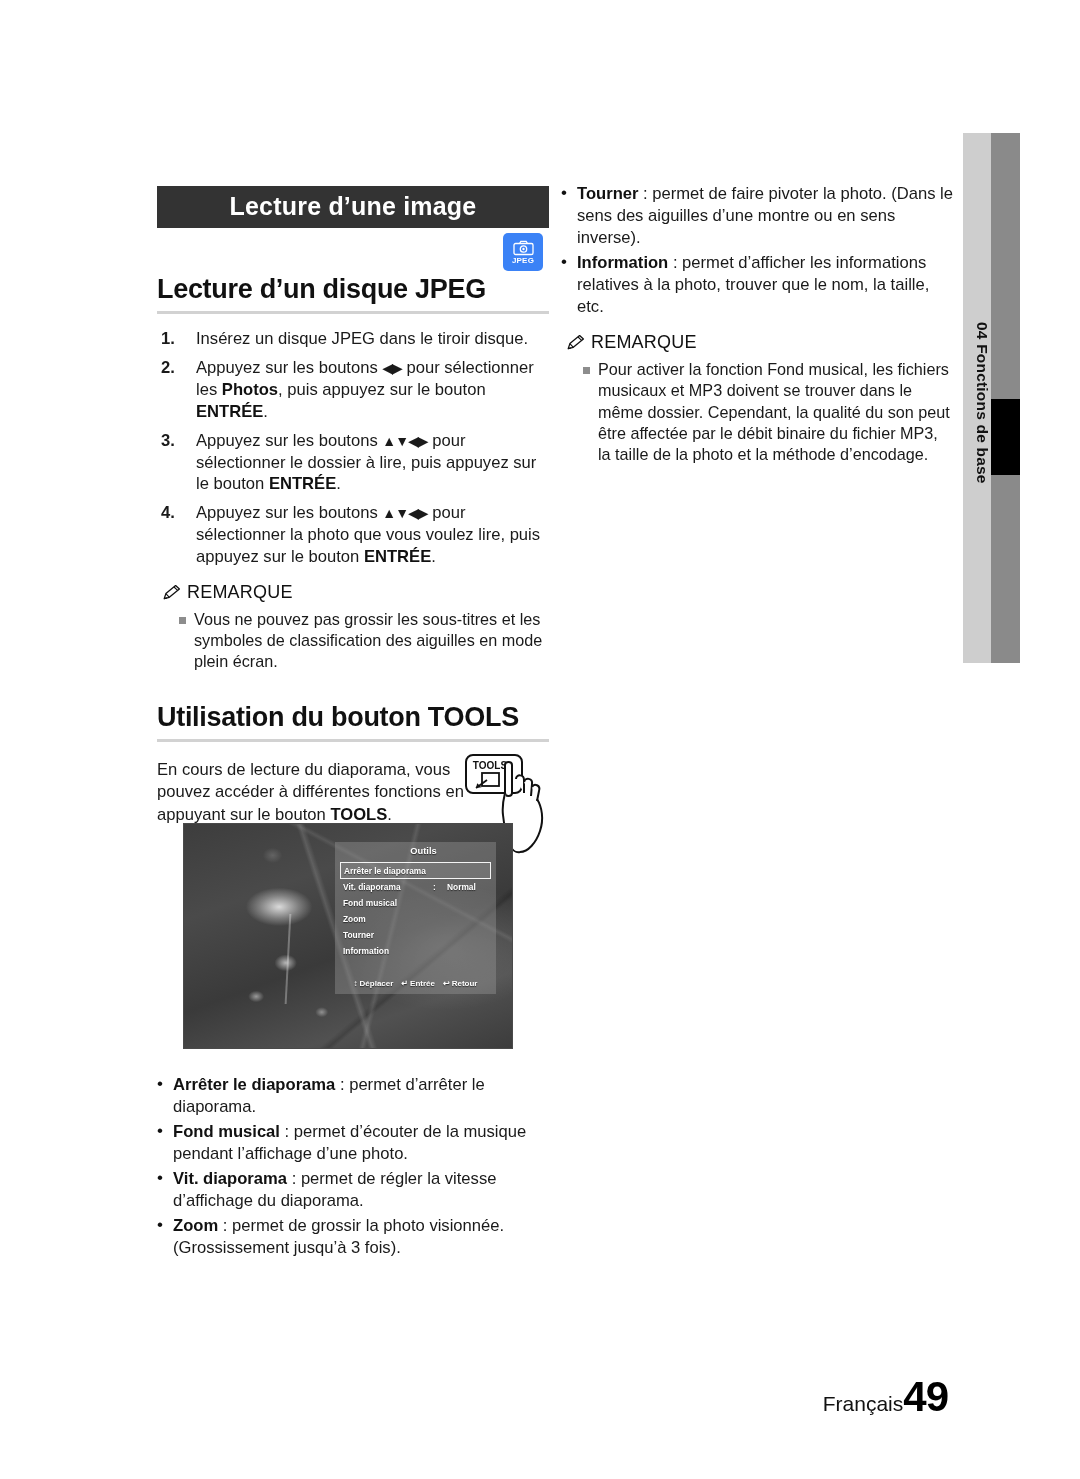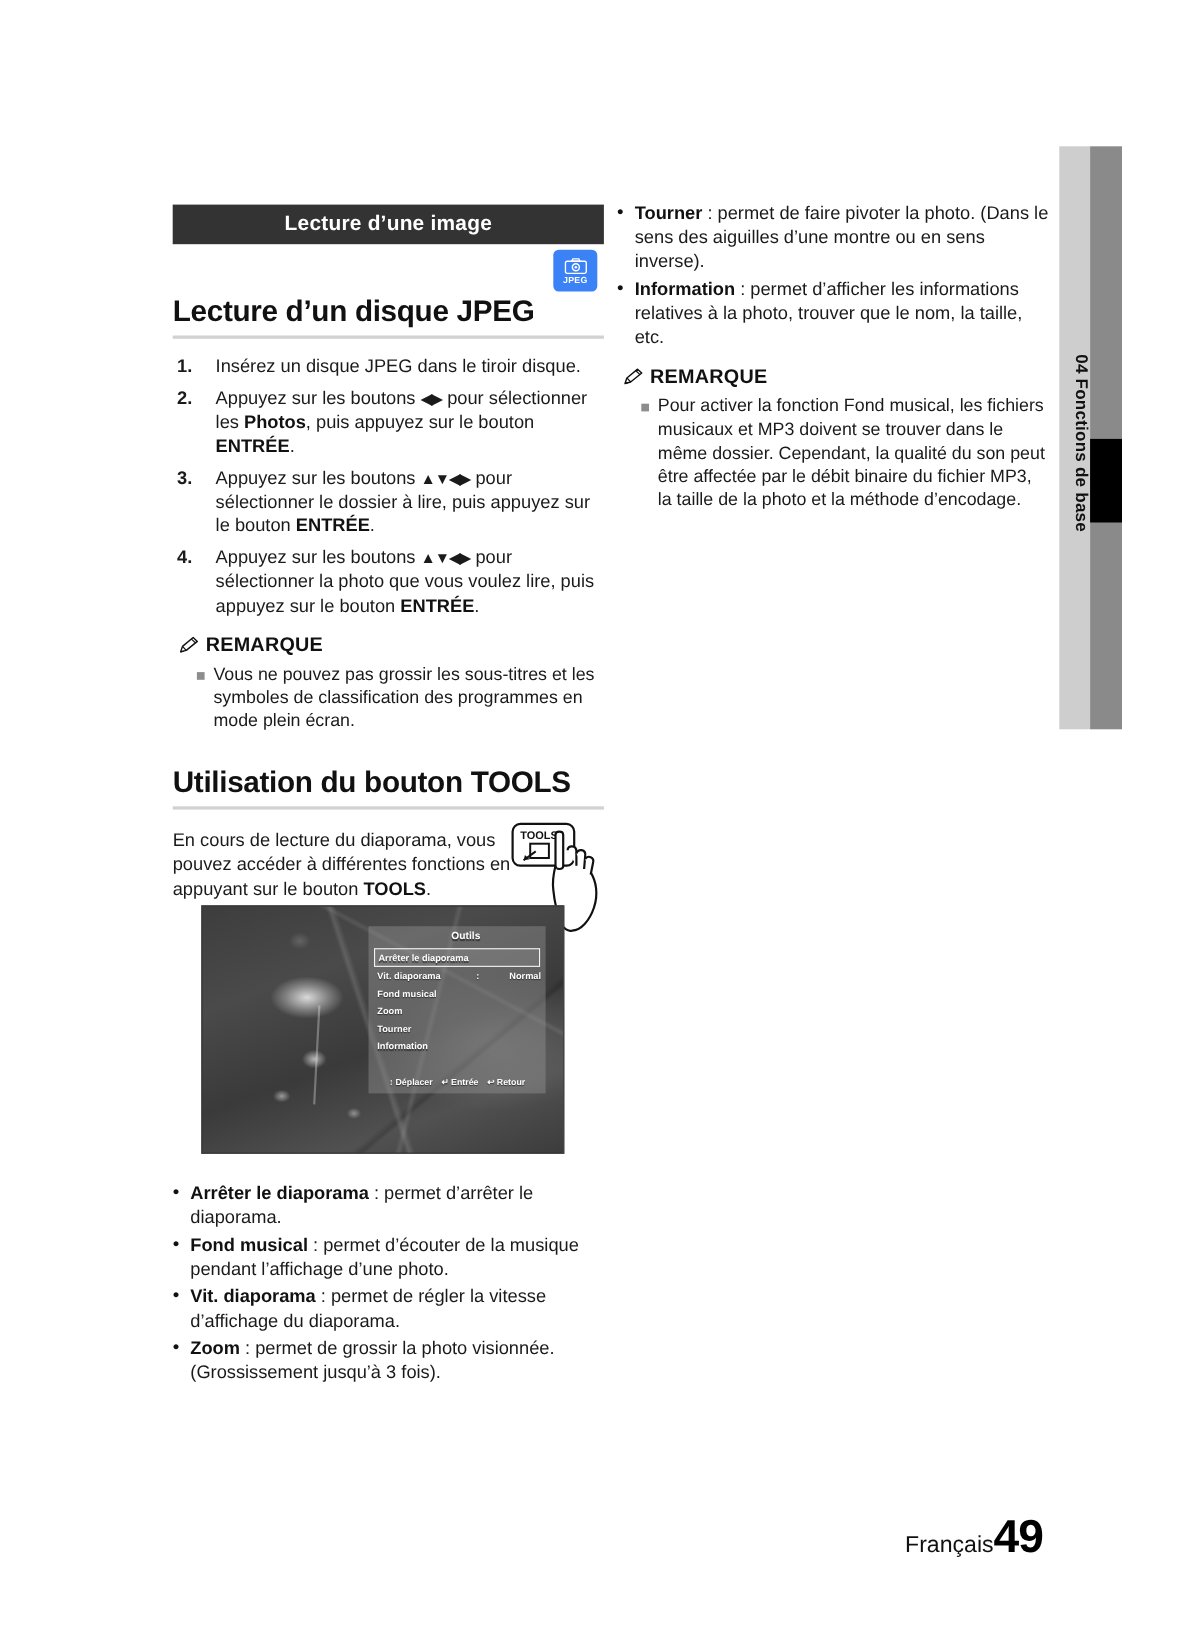--- a/index.html
+++ b/index.html
@@ -80,21 +80,21 @@
     left: 561px;
     top: 183px;
     width: 392px;
   }
 
   
   .title-bar {
     background: #333333;
     color: #ffffff;
     text-align: center;
-    font-size: 19px;
+    font-size: 25px;
     font-weight: bold;
     letter-spacing: 0.2px;
     padding: 8px 0 9px 0;
     line-height: 1;
   }
 
   
   .badge-row {
     height: 46px;
     position: relative;
@@ -160,21 +160,21 @@
     font-size: 16.6px;
   }
   .arrows { letter-spacing: -1px; font-size: 14px; }
 
   
   .note-head {
     display: flex;
     align-items: center;
     gap: 5px;
     font-size: 18px;
-    font-weight: bold;
+    font-weight: normal;
     letter-spacing: 0.2px;
     margin: 14px 0 6px 5px;
     color: #111;
   }
   .note-head svg { display: block; }
   ul.note-list {
     list-style: none;
     margin: 0;
     padding: 0;
   }
@@ -319,21 +319,21 @@
     border: 1px solid rgba(255,255,255,0.92);
     background: rgba(255,255,255,0.10);
     height: 17px;
   }
   .osd-item .osd-colon {
     position: absolute;
     left: 90px;
   }
   .osd-item .osd-value {
     position: absolute;
-    left: 120px;
+    left: 104px;
   }
   .osd-row-rel { position: relative; width: 100%; }
   .osd-footer {
     position: absolute;
     left: 0;
     right: 0;
     bottom: 6px;
     display: flex;
     justify-content: center;
     align-items: center;
@@ -398,21 +398,21 @@
         <svg width="20" height="17" viewBox="0 0 20 17">
           <path d="M2.2 14.6 L3.9 9.6 L13.6 1.6 L17.4 5.1 L7.3 13.3 Z" fill="none" stroke="#111" stroke-width="1.3" stroke-linejoin="round"></path>
           <path d="M3.9 9.6 L7.3 13.3" fill="none" stroke="#111" stroke-width="1.1"></path>
           <path d="M12.0 3.0 L15.9 6.6" fill="none" stroke="#111" stroke-width="1.1"></path>
           <path d="M2.2 14.6 L5.0 13.9" fill="none" stroke="#111" stroke-width="1.1"></path>
         </svg>
       </span>
       <span>REMARQUE</span>
     </div>
     <ul class="note-list" id="note-left-list">
-        <li>Vous ne pouvez pas grossir les sous-titres et les symboles de classification des programmes en mode plein écran.</li>
+        <li>Vous ne pouvez pas grossir les sous-titres et les symboles de classification des aiguilles en mode plein écran.</li>
       </ul>
 
     <div style="height:26px"></div>
 
     <h2 class="heading">Utilisation du bouton TOOLS</h2>
     <div class="rule"></div>
 
     <div class="tools-block">
       <p class="tools-para" id="tools-intro"><span>En cours de lecture du diaporama, vous pouvez accéder à différentes fonctions en appuyant sur le bouton </span><b>TOOLS</b><span>.</span></p>
       <div class="tools-art">

